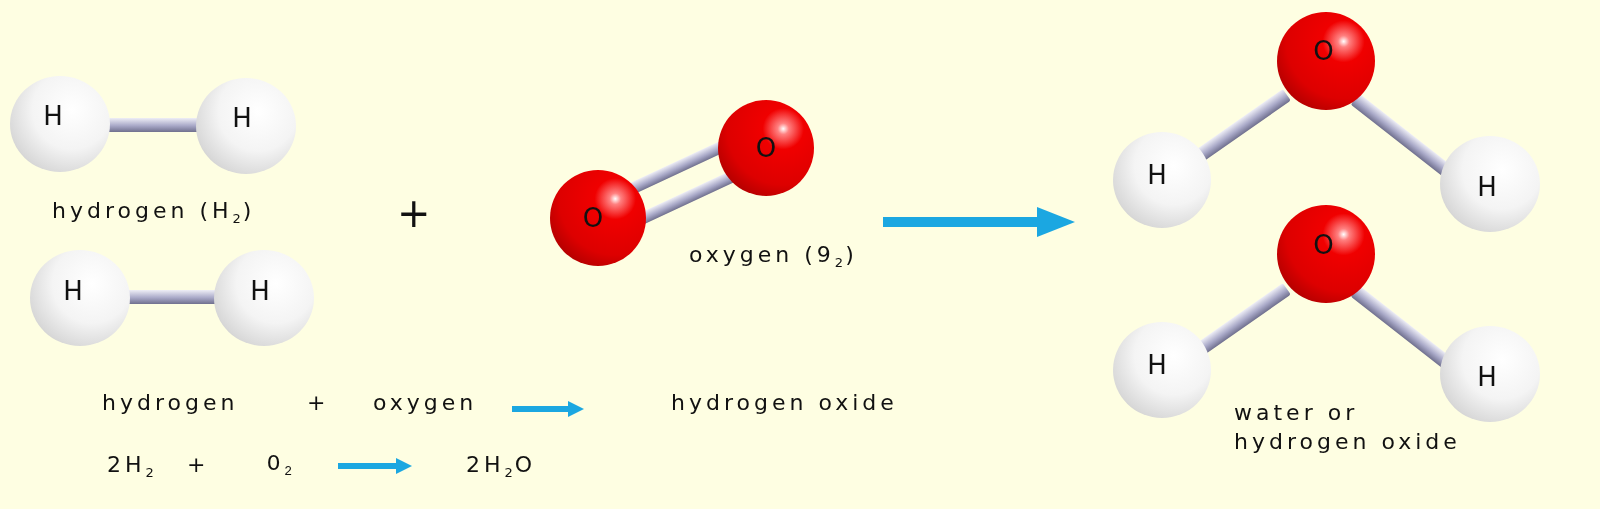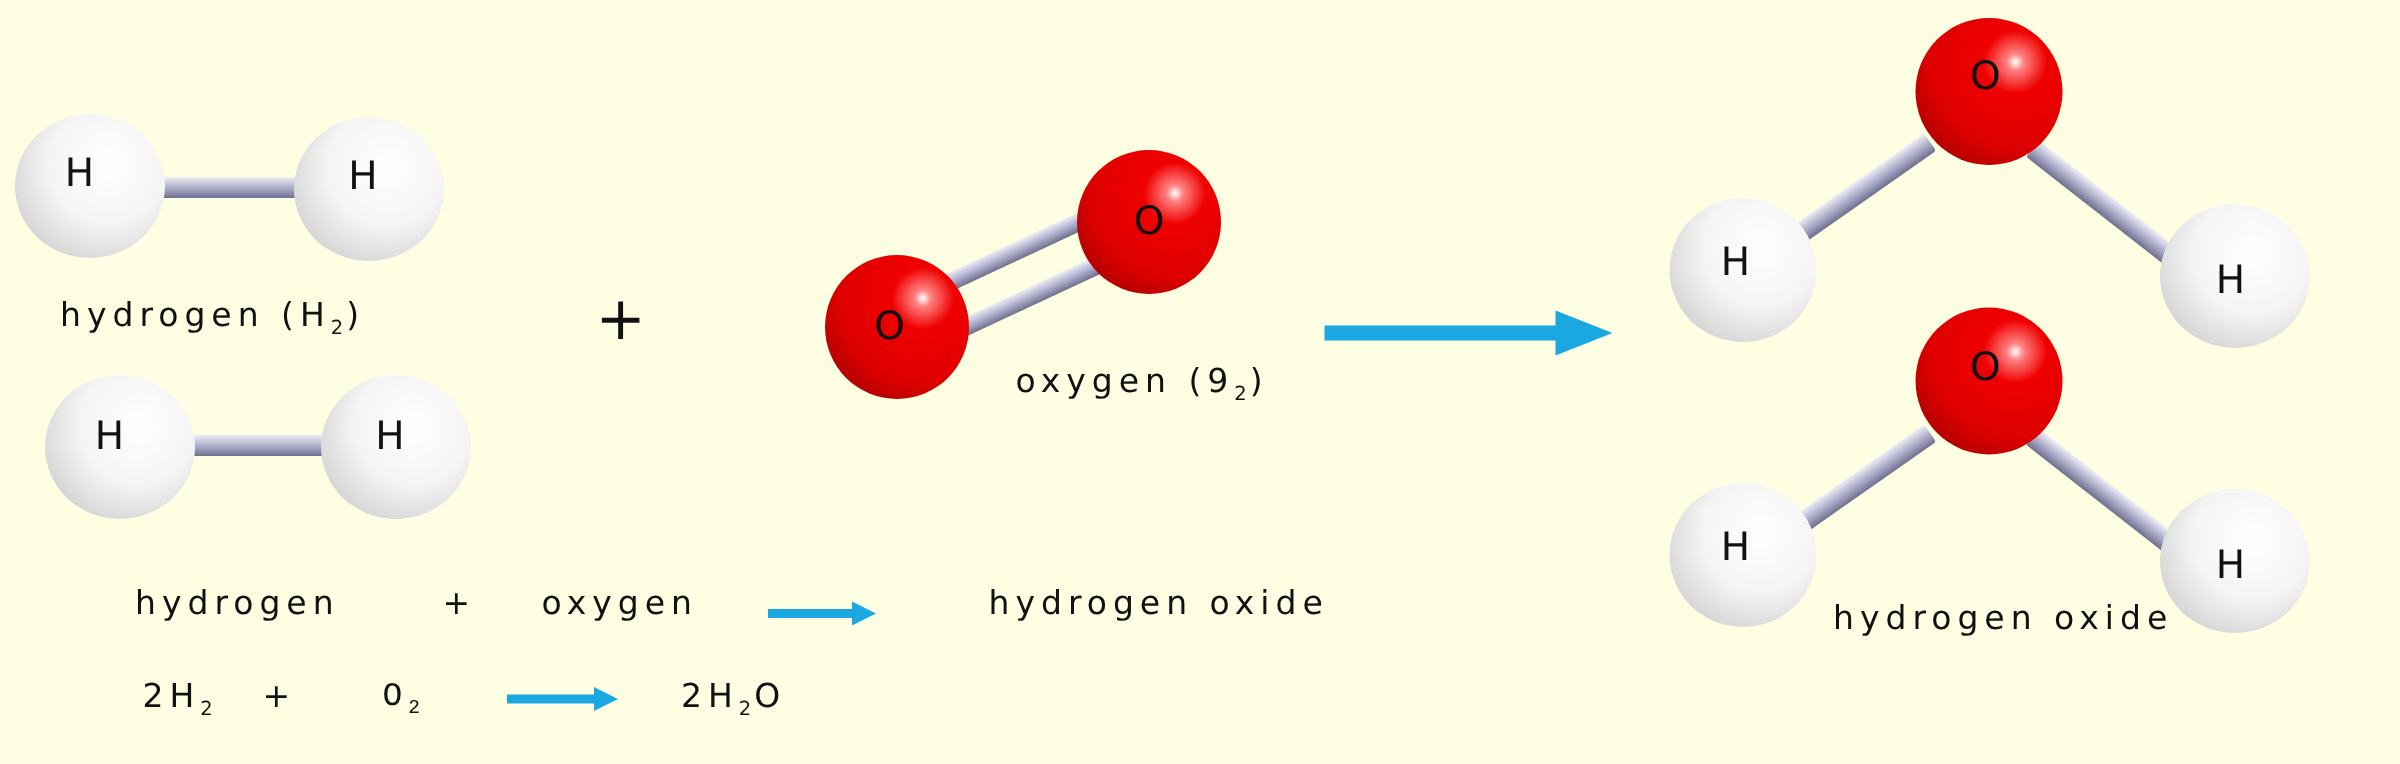--- a/index.html
+++ b/index.html
@@ -1,21 +1,21 @@
 <!DOCTYPE html>
 <html><head>
 <meta charset="utf-8">
 <style>
   html,body{margin:0;padding:0;}
   body{width:1600px;height:509px;background:#fefee2;position:relative;overflow:hidden;font-family:"DejaVu Sans","Liberation Sans",sans-serif;color:#111;}
   .atom{position:absolute;border-radius:50%;display:flex;align-items:center;justify-content:center;font-size:26px;color:#111;}
   .h{background:radial-gradient(circle at 62% 35%, #ffffff 0%, #f4f4f4 45%, #d8d8d8 75%, #a8a8a8 100%);}
   .o{background:radial-gradient(circle at 68% 30%, #ffffff 0%, #ff8080 6%, #f00000 22%, #dd0000 60%, #8a0000 100%);}
   .bond{position:absolute;height:14px;background:linear-gradient(#eeeef6,#a9a9c8 55%,#70708e);transform-origin:0 50%;border-radius:2px;}
-  .lbl{position:absolute;font-size:22px;letter-spacing:4px;white-space:nowrap;}
+  .lbl{position:absolute;font-size:22px;letter-spacing:4px;white-space:nowrap;margin-left:12px;}
   .lbl sub{font-size:13px;letter-spacing:2px;}
   .plus{position:absolute;font-size:40px;}
   .arrow{position:absolute;height:0;}
   .arrow .shaft{position:absolute;left:0;background:#1ba7e1;}
   .arrow .head{position:absolute;width:0;height:0;border-style:solid;border-color:transparent transparent transparent #1ba7e1;}
 </style>
 </head>
 <body>
 
 <div>
@@ -83,20 +83,21 @@
       <span style="margin-top:-18px;margin-left:-5px">O</span>
     </div>
   <div class="atom h" style="left:1113px;top:322px;width:98px;height:96px;">
       <span style="margin-top:-10px;margin-left:-10px">H</span>
     </div>
   <div class="atom h" style="left:1440px;top:326px;width:100px;height:96px;">
       <span style="margin-top:6px;margin-left:-6px">H</span>
     </div>
 </div>
 <div class="lbl" style="left:1222px;top:398px;line-height:29px;">
+  <div>water or</div>
   <div>hydrogen oxide</div>
 </div>
 
 <div>
   <div class="lbl" style="left:90px;top:390px;">hydrogen</div>
   <div class="lbl" style="left:295px;top:390px;">+</div>
   <div class="lbl" style="left:361px;top:390px;text-align:center;">oxygen</div>
   <div class="arrow" style="left:512px;top:409px;">
     <div class="shaft" style="top:-3px;width:58px;height:6px;"></div>
     <div class="head" style="left:56px;top:-8px;border-width:8px 0 8px 16px;"></div>

